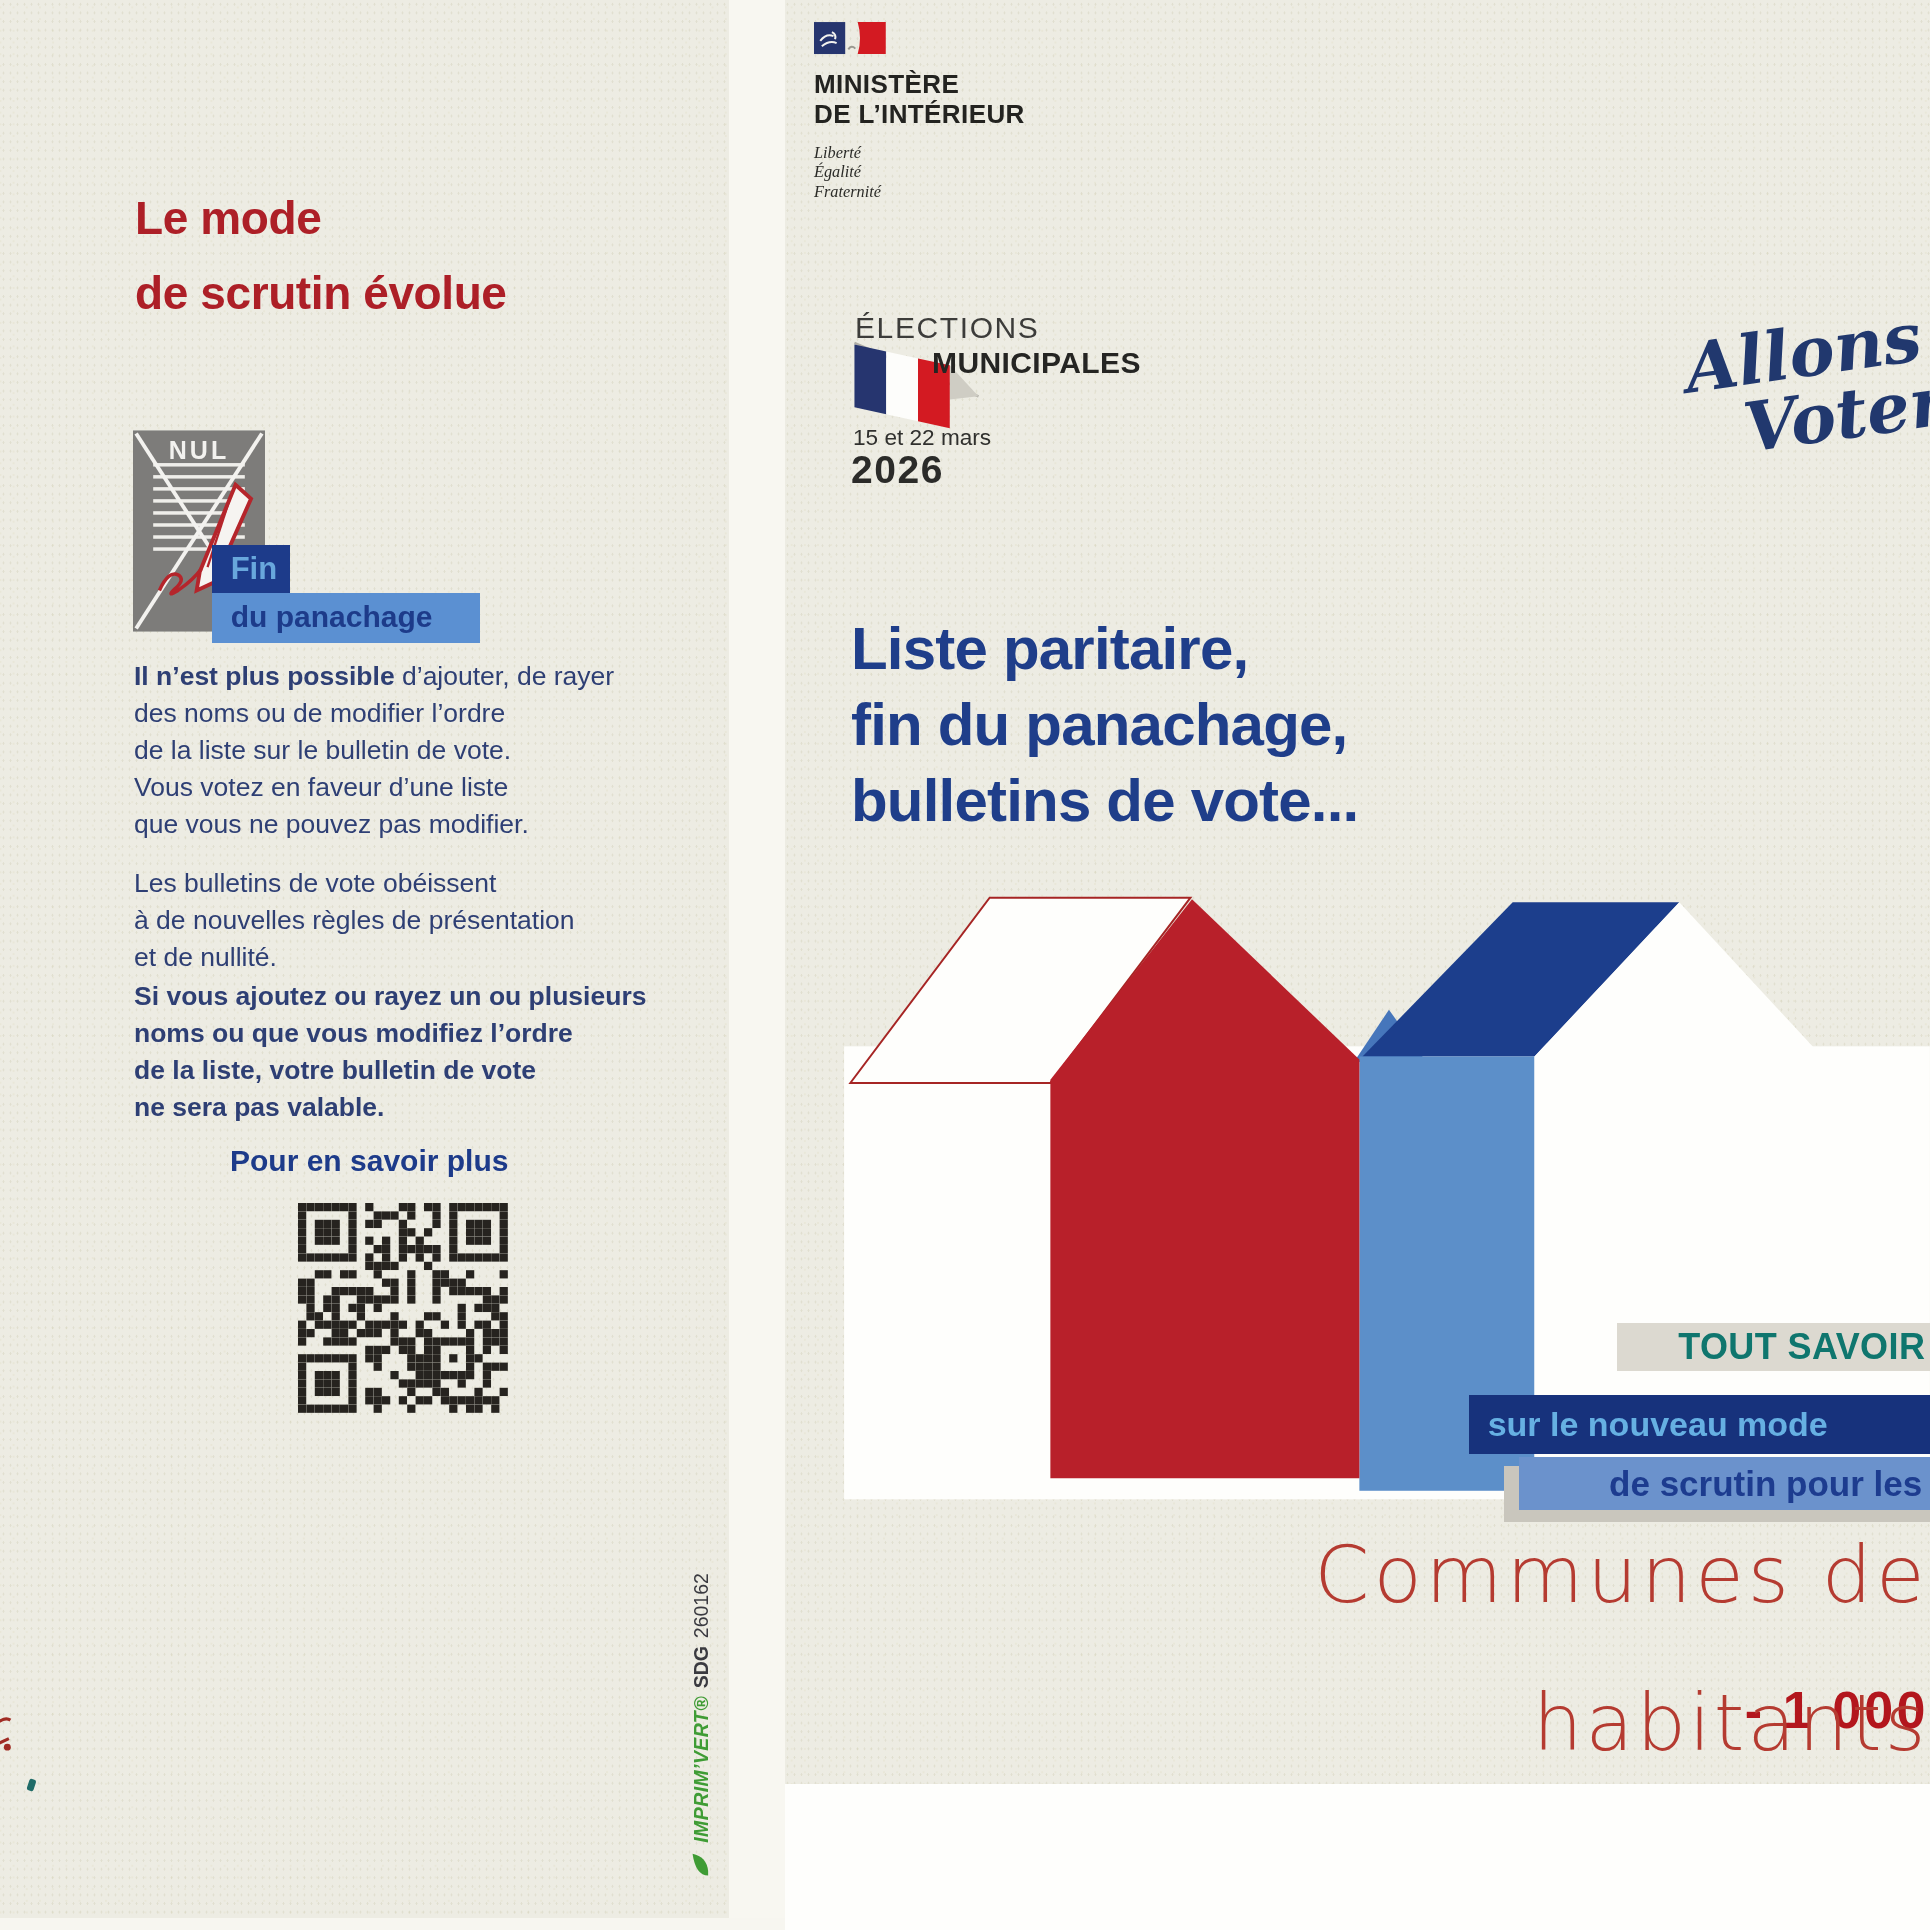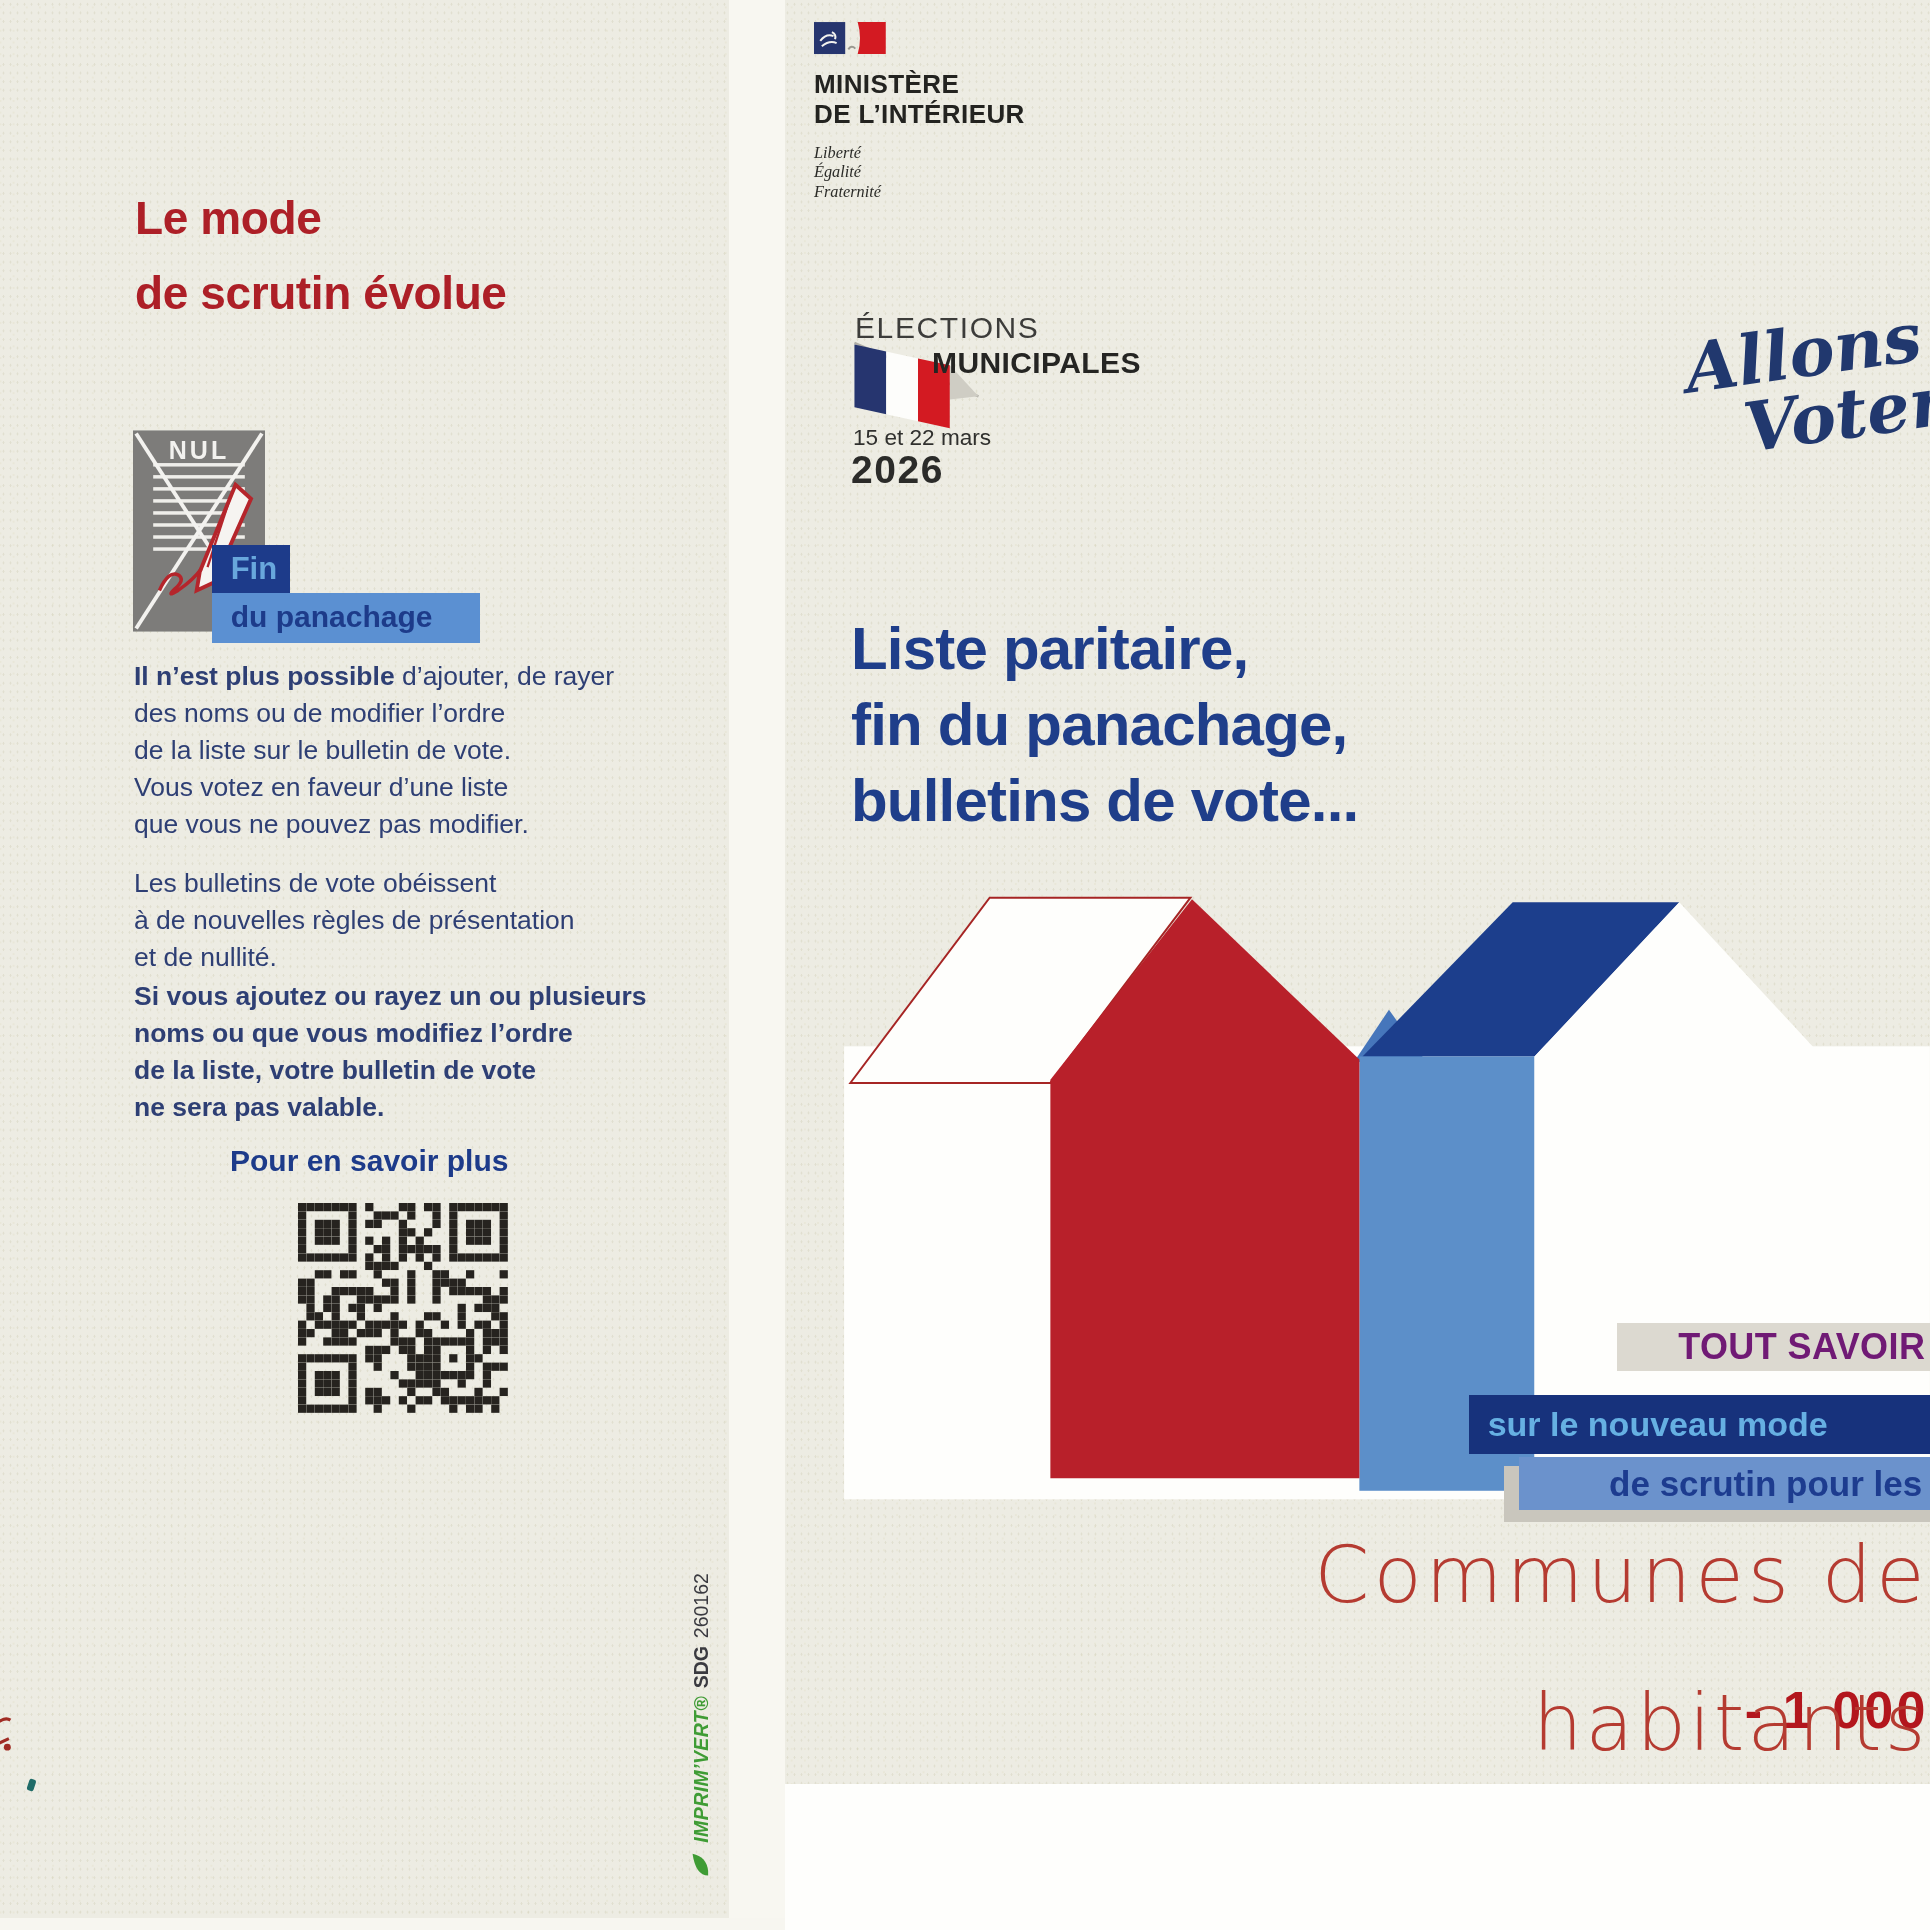--- a/index.html
+++ b/index.html
@@ -54,21 +54,21 @@
   .municipales{left:932px;top:346px;font-size:30px;font-weight:bold;letter-spacing:0.4px;color:#252523;}
   .dates{left:853px;top:425px;font-size:22.6px;color:#30302e;}
   .year{left:851px;top:448px;font-size:39px;font-weight:bold;letter-spacing:1.6px;color:#2b2b29;}
   .campaign{left:1689px;top:318px;transform:rotate(-8deg);color:#21386e;
     font-family:"DejaVu Serif",serif;font-style:italic;font-weight:bold;font-size:68px;line-height:67px;}
   .campaign .l2{margin-left:50px;}
   .headline{left:851px;top:563px;font-size:60px;line-height:76px;font-weight:bold;
     letter-spacing:-0.8px;color:#1f3e8a;margin-top:48px;}
   .houses{left:844px;top:879px;width:1086px;height:934px;}
   .band1{left:1617px;top:1323px;width:313px;height:48px;background:#dcd9d0;
-    color:#701a75;font-size:36px;font-weight:bold;line-height:48px;text-align:right;
+    color:#0f766e;font-size:36px;font-weight:bold;line-height:48px;text-align:right;
     padding-right:4.7px;box-sizing:border-box;letter-spacing:0.4px;}
   .band2{left:1469px;top:1395px;width:461px;height:59px;background:#17327c;
     color:#66b0e2;font-size:34px;font-weight:bold;line-height:59px;padding-left:18.7px;box-sizing:border-box;}
   .band3-shadow{left:1504px;top:1466px;width:427px;height:56px;background:#c9c6bd;}
   .band3{left:1519px;top:1457px;width:411px;height:53px;background:#6b92cc;
     color:#1d3c8f;font-size:35px;font-weight:bold;line-height:53px;text-align:right;
     padding-right:7.8px;box-sizing:border-box;}
   .aud{right:1.6px;text-align:right;color:#b53b31;font-family:"DejaVu Sans",sans-serif;}
   .aud1{top:1529px;font-size:79px;font-weight:300;letter-spacing:3.9px;}
   .aud2{top:1680px;font-size:52px;font-weight:bold;letter-spacing:3.1px;color:#b3161d;

